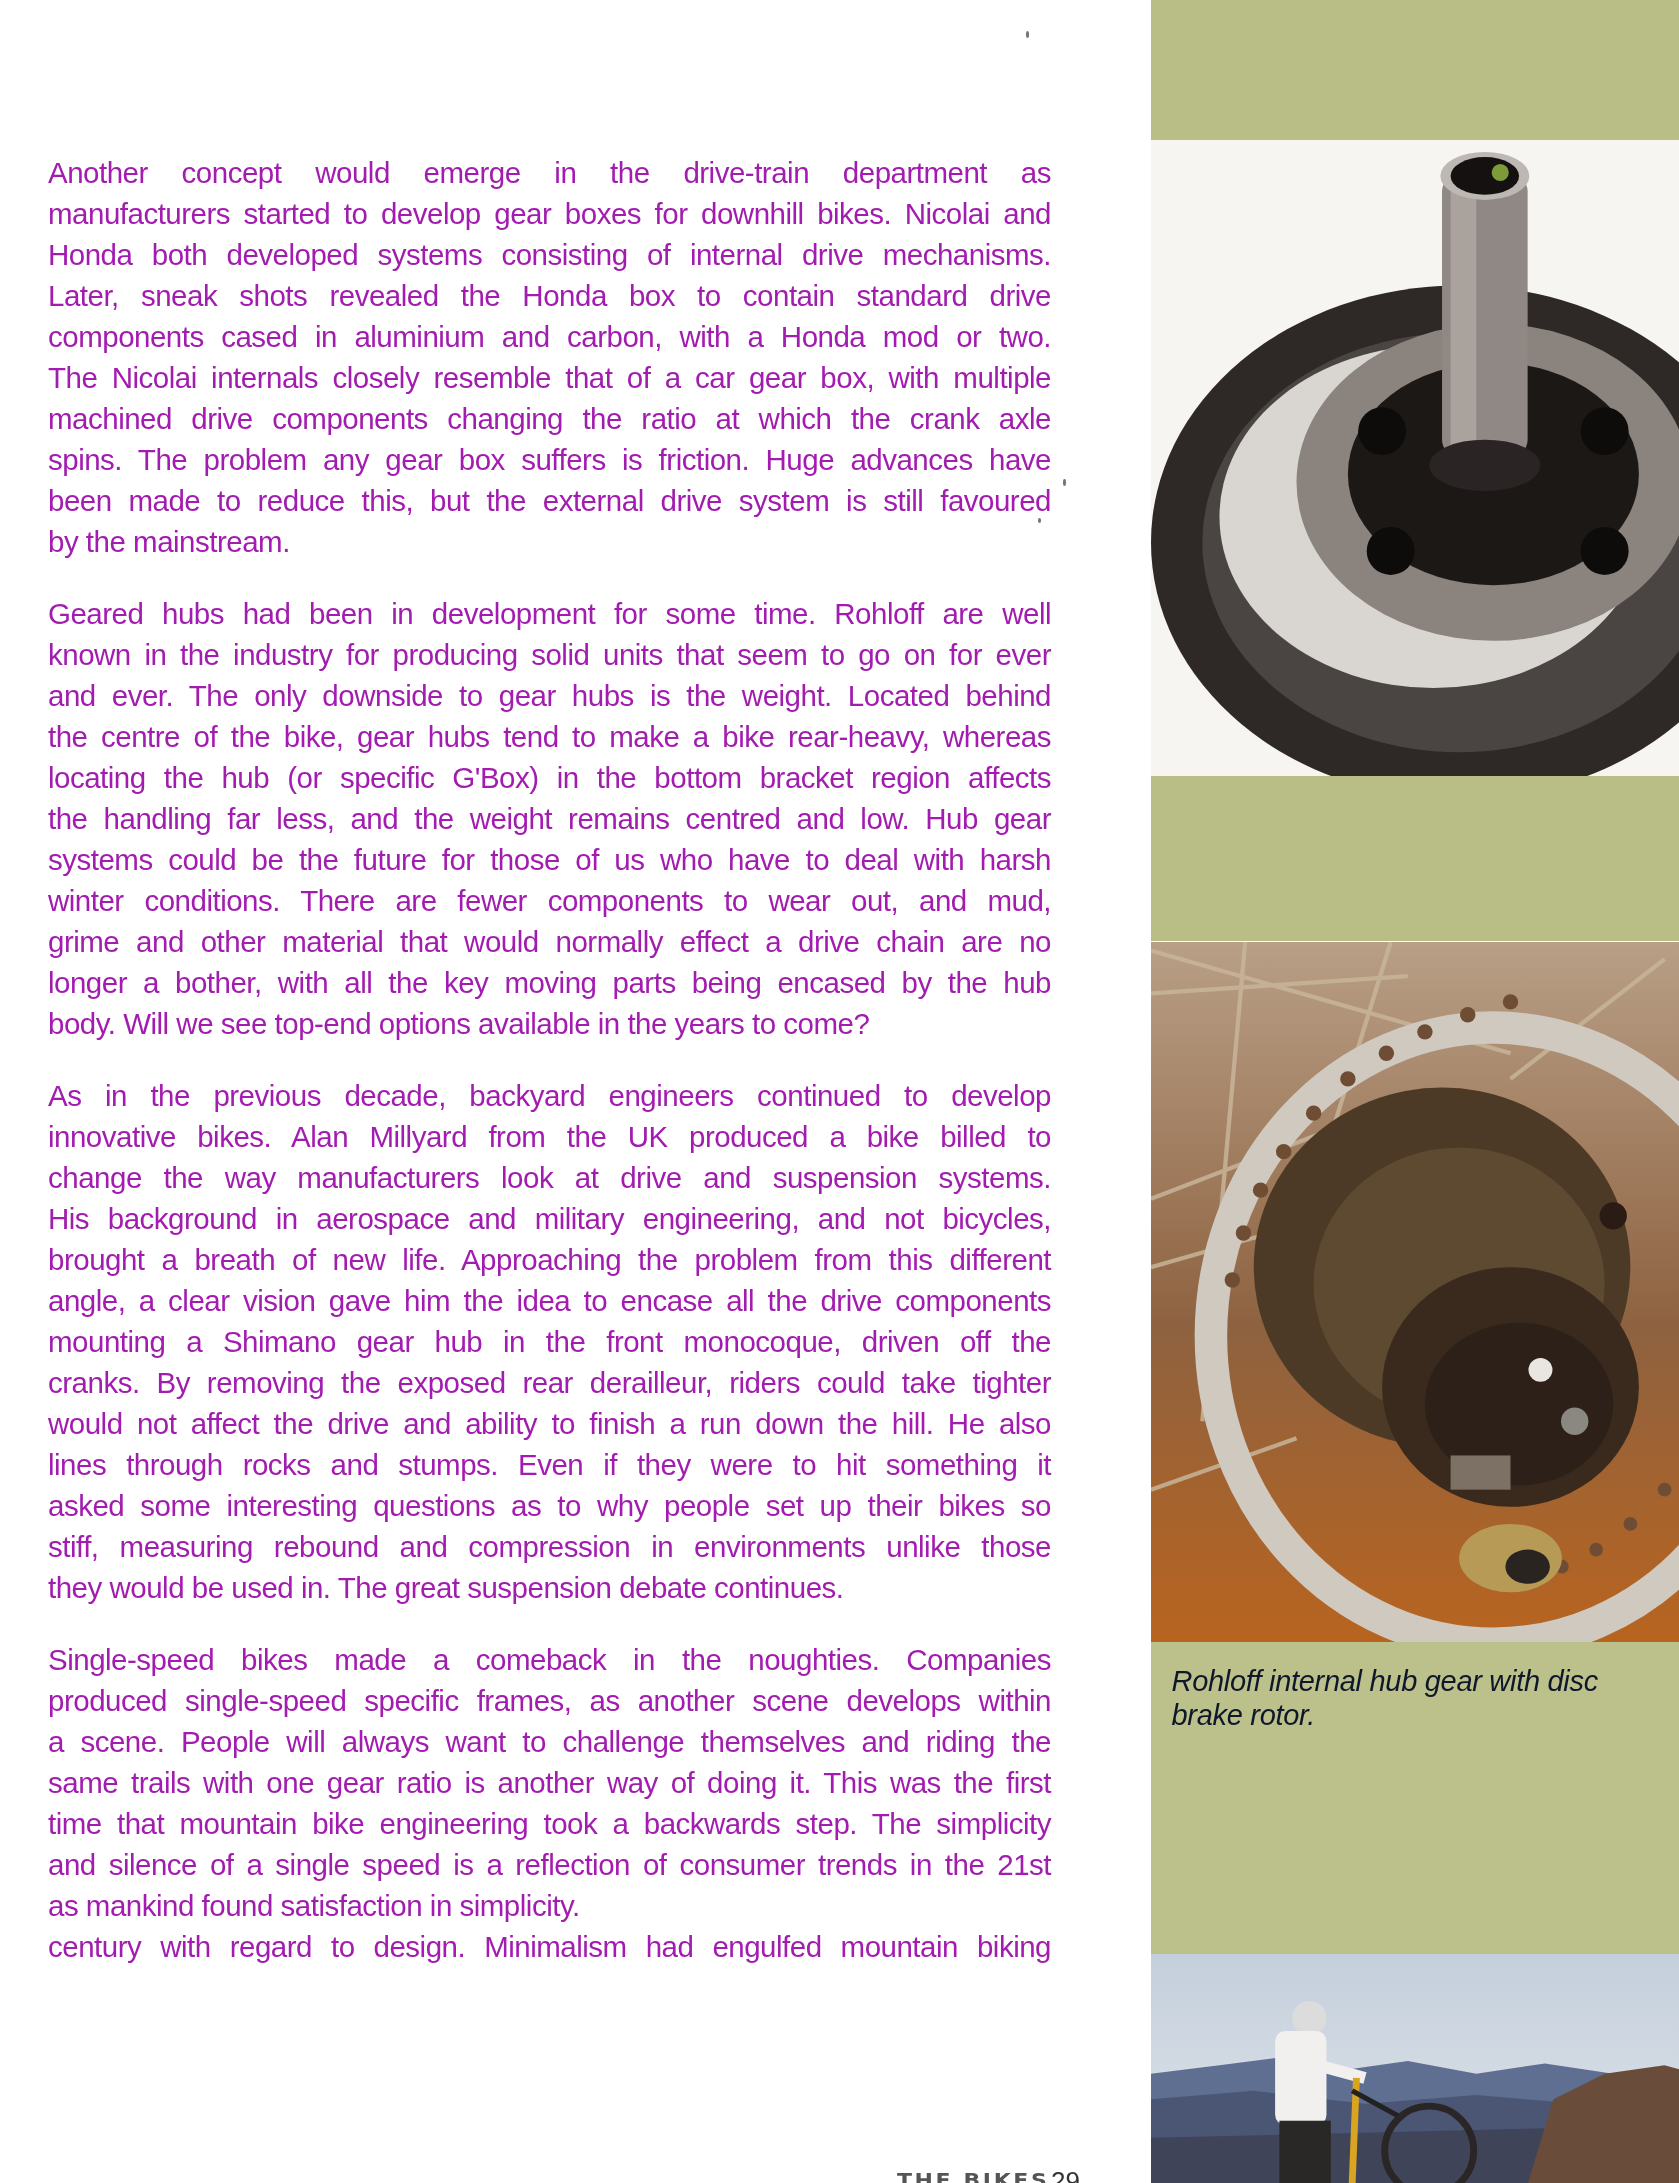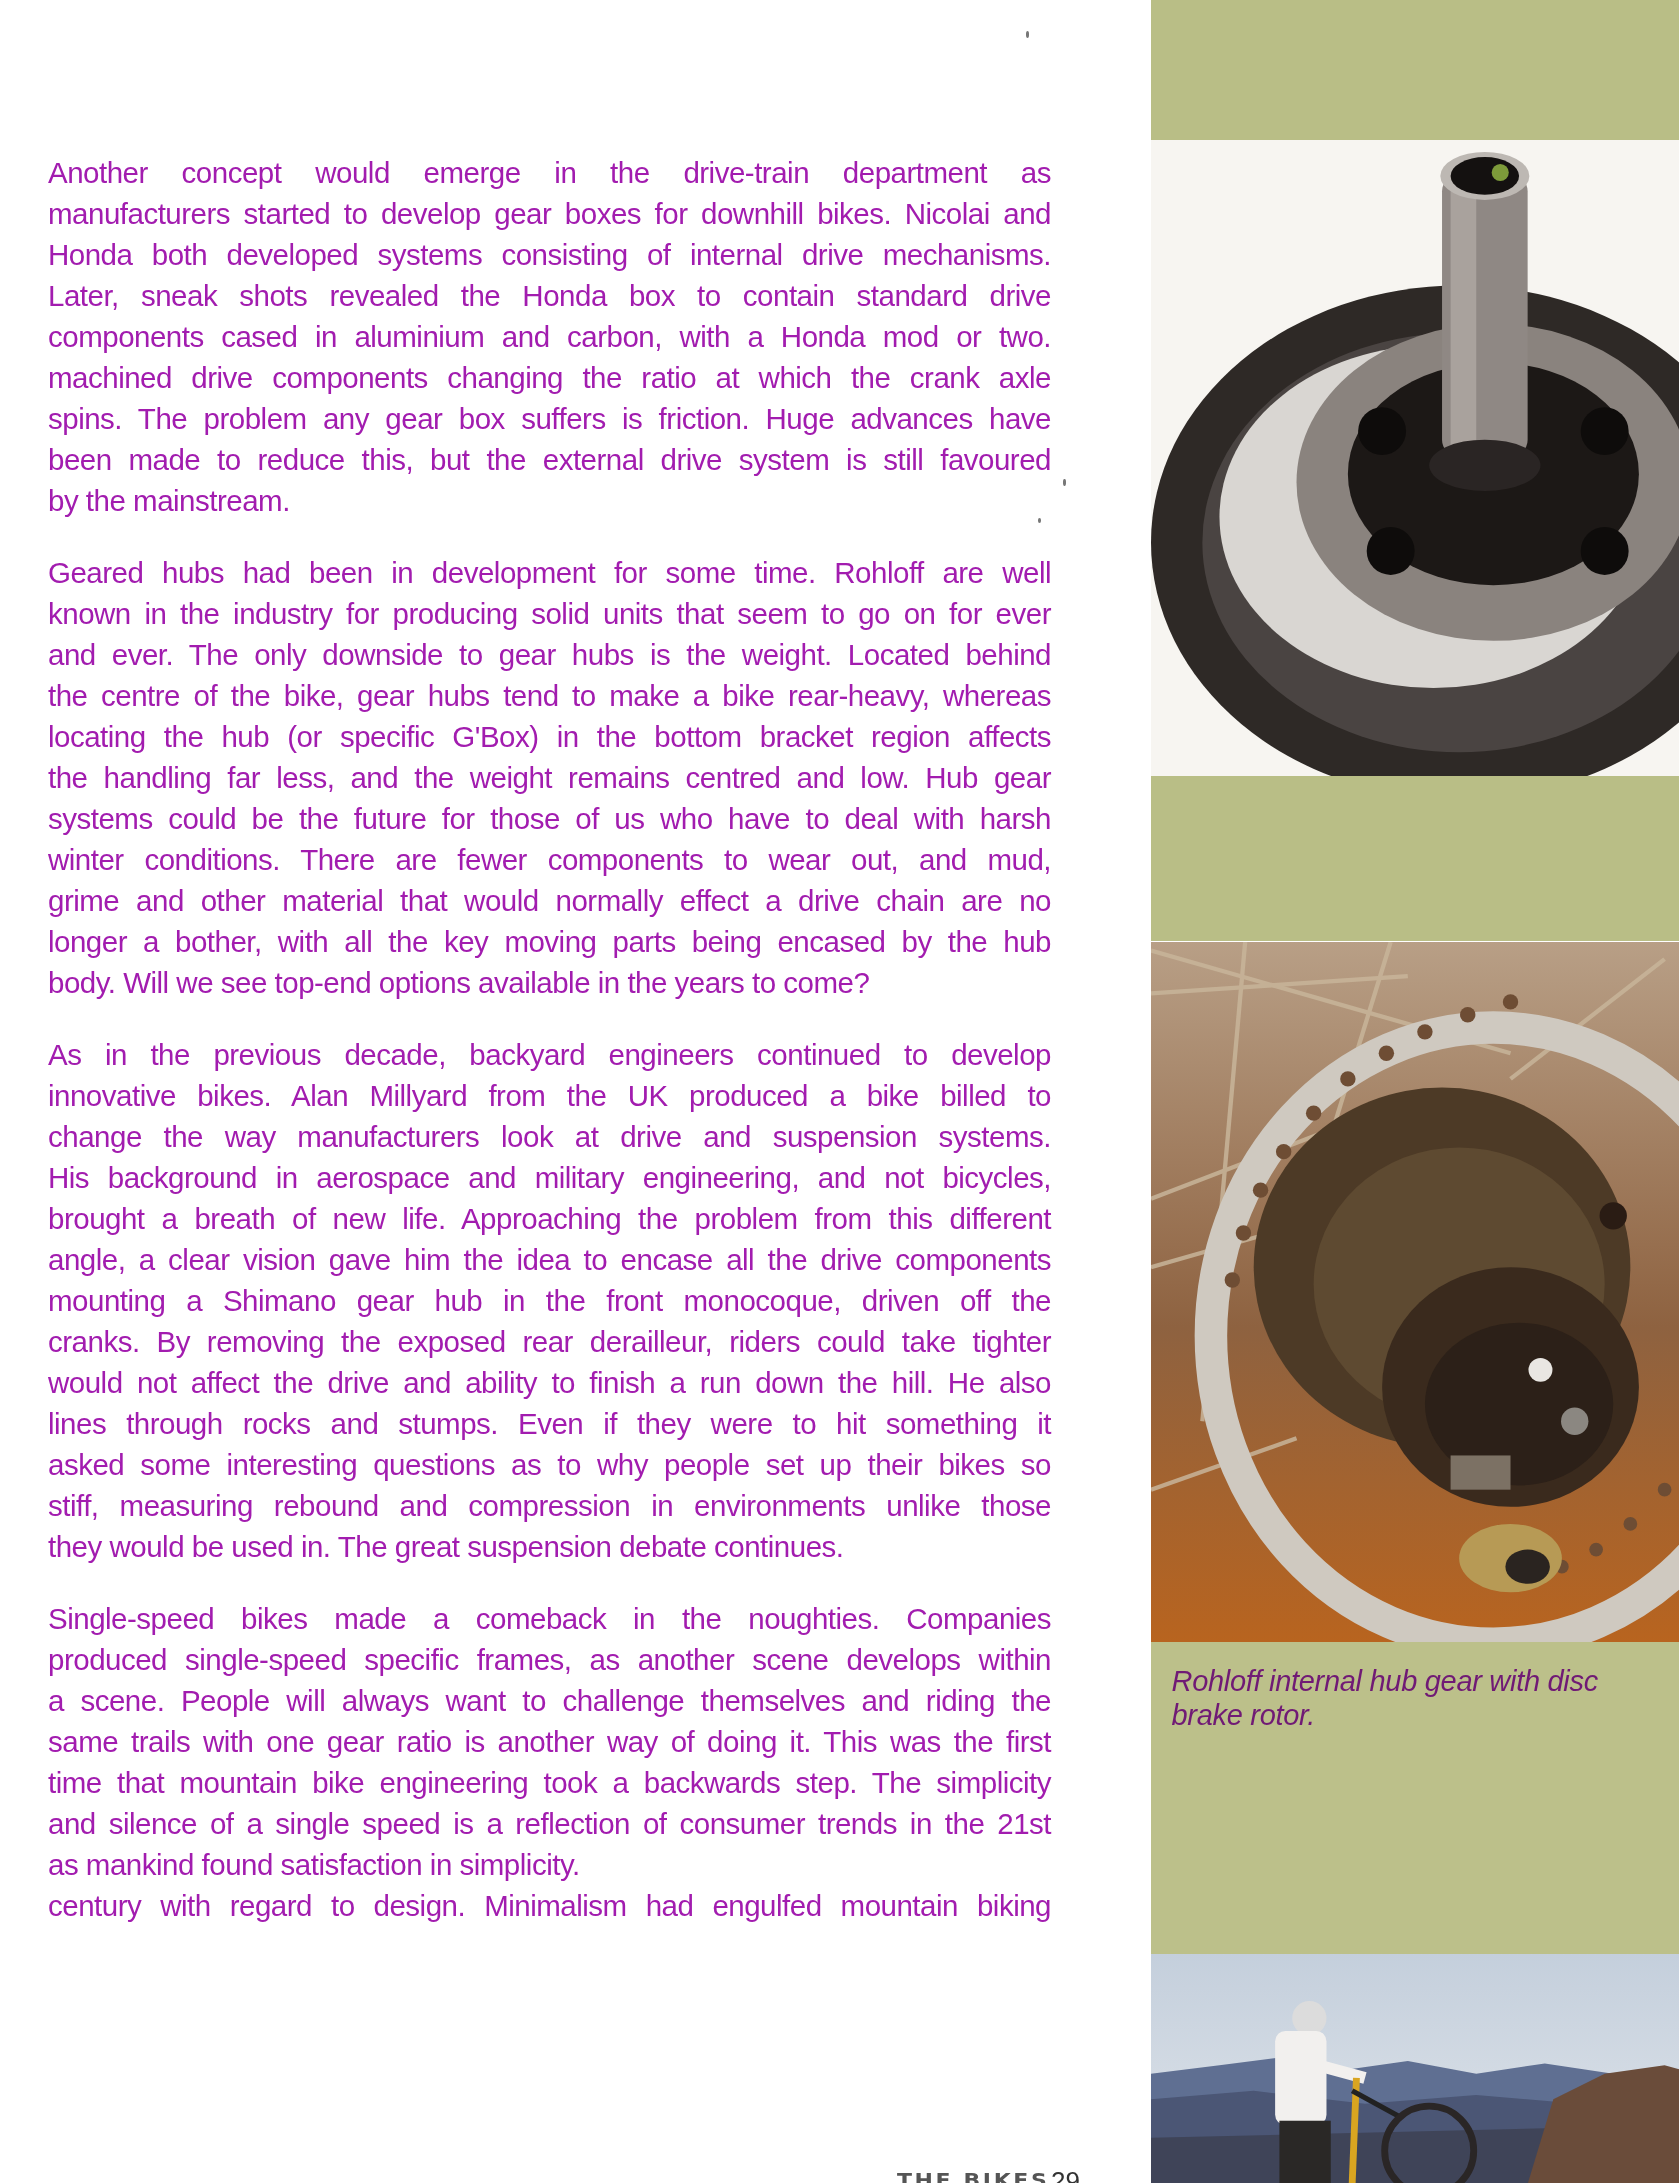--- a/index.html
+++ b/index.html
@@ -25,21 +25,21 @@
   .band-mid { top: 776px; height: 165px; }
   .band-caption { top: 1642px; height: 312px; background: #bcc08a; }
   .photo { position: absolute; left: 0; width: 100%; overflow: hidden; }
   .photo svg { display: block; width: 100%; height: 100%; }
   .photo-crank { top: 140px; height: 637px; background: #f6f4f0; }
   .photo-hub { top: 942px; height: 700px; background: #7a4a26; }
   .photo-rider { top: 1954px; height: 230px; background: #c9d3de; }
 
   .caption {
     position: absolute; left: 20.5px; top: 1664px; width: 479px;
-    font-style: italic; font-size: 29px; line-height: 34px; color: #701a75;
+    font-style: italic; font-size: 29px; line-height: 34px; color: #0f172a;
     letter-spacing: -0.3px;
   }
 
   .footer-section {
     position: absolute; left: 897px; top: 2168px;
     font-size: 22px; letter-spacing: 2.6px; color: #555; font-weight: bold;
     font-family: "DejaVu Sans", sans-serif; transform: scaleY(0.9);
   }
   .footer-page {
     position: absolute; left: 1051px; top: 2166px;
@@ -50,20 +50,21 @@
 </head>
 <body>
 
 <div class="text-column">
   <p class="para">
     <span class="line">Another concept would emerge in the drive-train department as</span>
     <span class="line">manufacturers started to develop gear boxes for downhill bikes. Nicolai and</span>
     <span class="line">Honda both developed systems consisting of internal drive mechanisms.</span>
     <span class="line">Later, sneak shots revealed the Honda box to contain standard drive</span>
     <span class="line">components cased in aluminium and carbon, with a Honda mod or two.</span>
+    <span class="line">The Nicolai internals closely resemble that of a car gear box, with multiple</span>
     <span class="line">machined drive components changing the ratio at which the crank axle</span>
     <span class="line">spins. The problem any gear box suffers is friction. Huge advances have</span>
     <span class="line">been made to reduce this, but the external drive system is still favoured</span>
     <span class="line last">by the mainstream.</span>
   </p>
   <p class="para">
     <span class="line">Geared hubs had been in development for some time. Rohloff are well</span>
     <span class="line">known in the industry for producing solid units that seem to go on for ever</span>
     <span class="line">and ever. The only downside to gear hubs is the weight. Located behind</span>
     <span class="line">the centre of the bike, gear hubs tend to make a bike rear-heavy, whereas</span>

